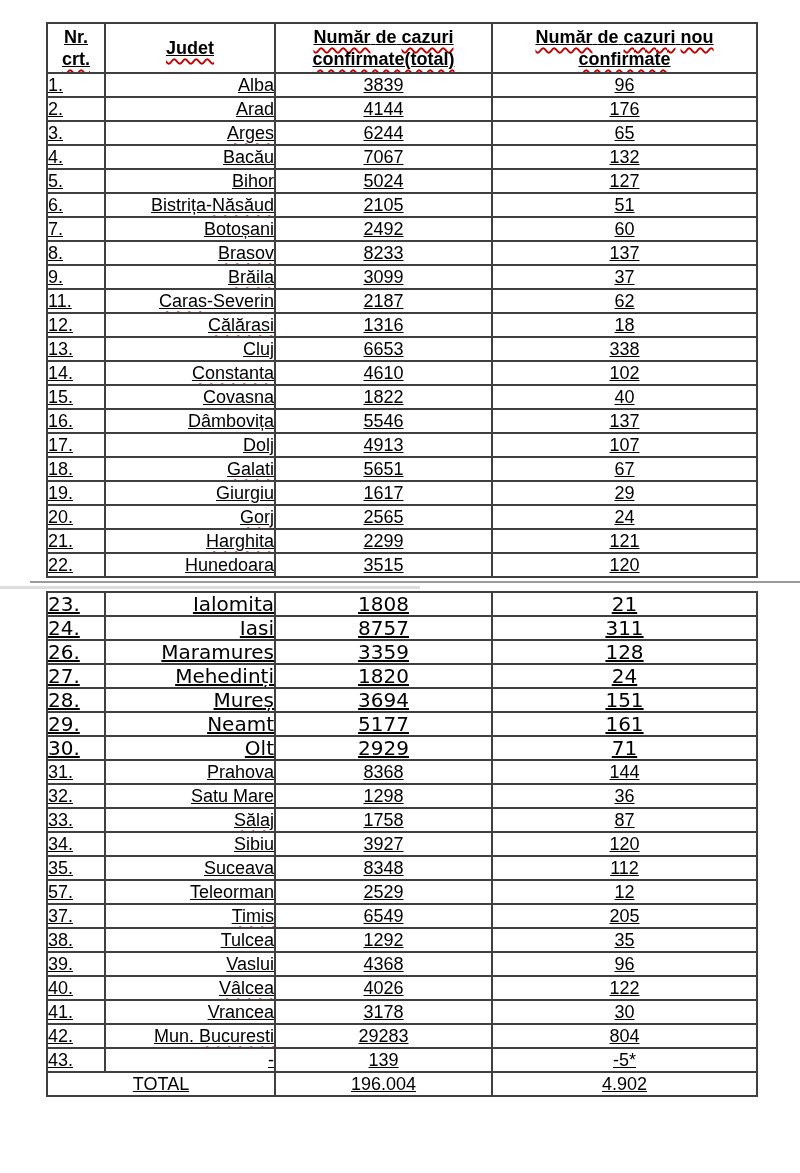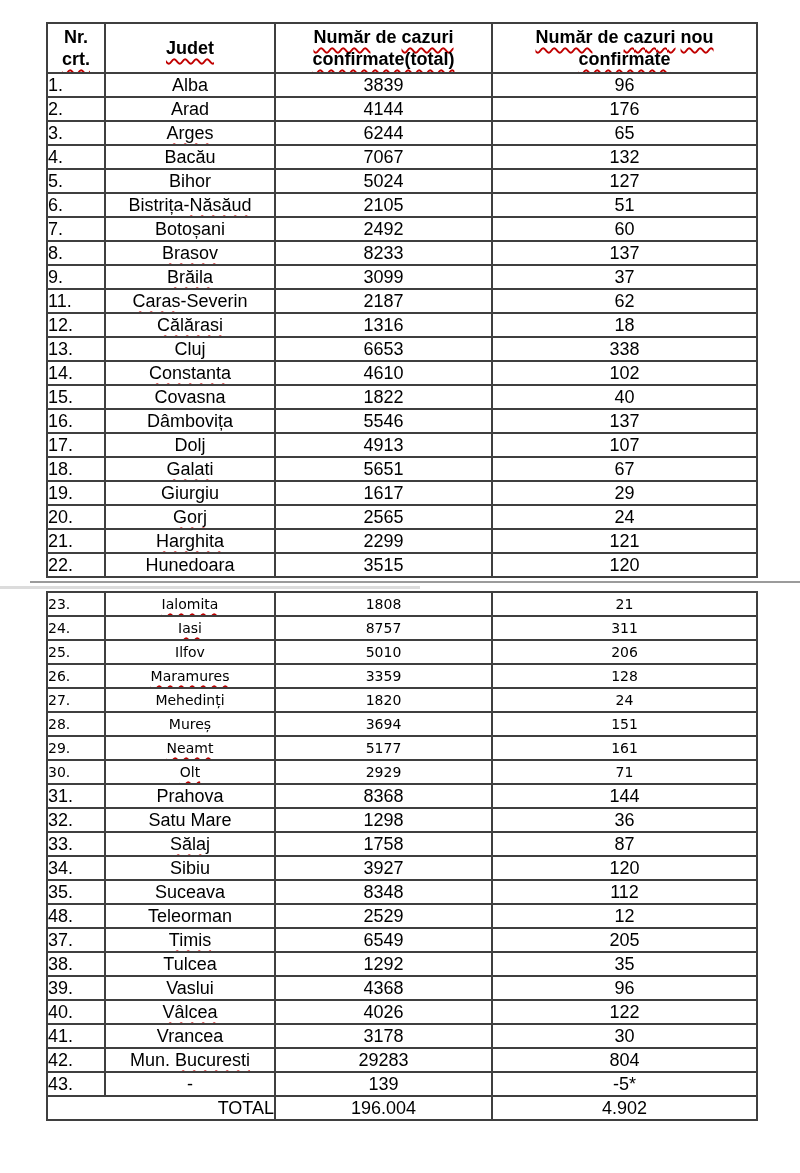--- a/index.html
+++ b/index.html
@@ -1,33 +1,33 @@
 <!DOCTYPE html>
 <html><head>
 <meta charset="utf-8">
 <style>
   html,body{margin:0;padding:0;background:#ffffff;}
   body{width:800px;color:#000;font-family:"Liberation Sans",sans-serif;}
   .page{width:800px;padding-top:22px;padding-bottom:24px;background:#fff;}
 
   table.t{border-collapse:collapse;table-layout:fixed;margin-left:46px;
-          font-family:"Liberation Sans",sans-serif;font-size:18px;color:#000;}
+          font-family:"Liberation Sans",sans-serif;font-size:18px;color:#000;text-decoration:underline;}
   table.t td, table.t th{border:2px solid #3f3f3f;padding:0;height:22px;
           line-height:22px;white-space:nowrap;overflow:hidden;}
   table.t th{font-weight:bold;text-align:center;height:48px;line-height:22px;
           vertical-align:middle;}
   .c1{width:58px;}  .c2{width:170px;}  .c3{width:217px;}  .c4{width:265px;}
 
   td.nr-cell{padding-left:9px;text-align:left;}
-  td.judet-cell{padding-left:8px;text-align:center;}
+  td.judet-cell{padding-left:8px;text-align:right;}
   td.num{text-align:center;}
-  td.totlbl{padding-left:28px;text-align:right;}
+  td.totlbl{padding-left:28px;text-align:center;}
 
   
-  tr.f2{font-family:"DejaVu Sans",sans-serif;font-size:14px;border-radius:6px;}
+  tr.f2{font-family:"DejaVu Sans",sans-serif;font-size:20px;border-radius:6px;}
 
   .sq{text-decoration-line:underline;text-decoration-style:wavy;
       text-decoration-color:#c00000;text-decoration-thickness:1.5px;
       text-underline-offset:4px;}
 
   
   .page-break{position:relative;height:13px;}
   .page-break .br1{position:absolute;top:3px;left:30px;right:0;height:2px;background:#9b9b9b;}
   .page-break .br2{position:absolute;top:8px;left:0;width:420px;height:3px;background:#dcdcdc;}
 </style>
@@ -211,26 +211,20 @@
           <td class="num">1808</td>
           <td class="num">21</td>
         </tr>
         <tr class="f2">
           <td class="nr-cell">24.</td>
           <td class="judet-cell"><span class="sq">Iasi</span></td>
           <td class="num">8757</td>
           <td class="num">311</td>
         </tr>
         <tr class="f2">
-          <td class="nr-cell">25.</td>
-          <td class="judet-cell"><span>Ilfov</span></td>
-          <td class="num">5010</td>
-          <td class="num">206</td>
-        </tr>
-        <tr class="f2">
           <td class="nr-cell">26.</td>
           <td class="judet-cell"><span class="sq">Maramures</span></td>
           <td class="num">3359</td>
           <td class="num">128</td>
         </tr>
         <tr class="f2">
           <td class="nr-cell">27.</td>
           <td class="judet-cell"><span>Mehedinți</span></td>
           <td class="num">1820</td>
           <td class="num">24</td>
@@ -277,21 +271,21 @@
           <td class="num">3927</td>
           <td class="num">120</td>
         </tr>
         <tr>
           <td class="nr-cell">35.</td>
           <td class="judet-cell"><span>Suceava</span></td>
           <td class="num">8348</td>
           <td class="num">112</td>
         </tr>
         <tr>
-          <td class="nr-cell">48.</td>
+          <td class="nr-cell">57.</td>
           <td class="judet-cell"><span>Teleorman</span></td>
           <td class="num">2529</td>
           <td class="num">12</td>
         </tr>
         <tr>
           <td class="nr-cell">37.</td>
           <td class="judet-cell"><span class="sq">Timis</span></td>
           <td class="num">6549</td>
           <td class="num">205</td>
         </tr>

